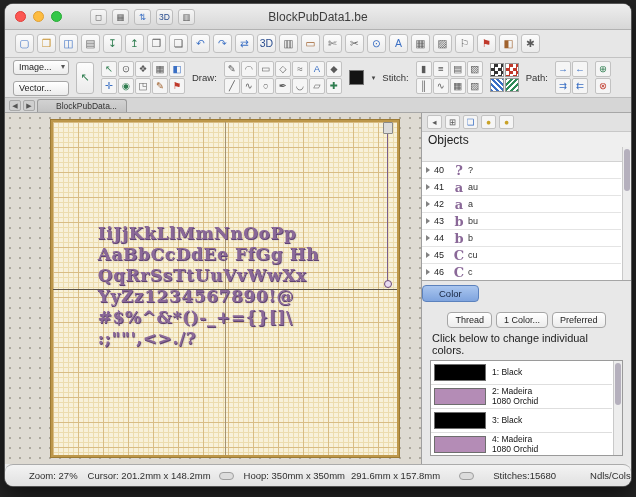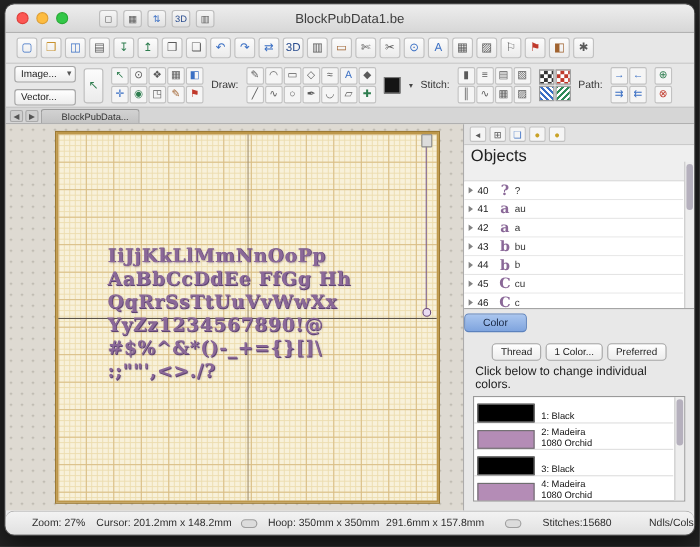--- a/index.html
+++ b/index.html
@@ -86,21 +86,21 @@
   .text-line { font-family:"DejaVu Serif", serif; font-weight:700; font-size:17px; line-height:21px;
     letter-spacing:0.6px; white-space:pre; text-shadow:0.6px 0.6px 0 #5e4372, 1px 1px 1.5px rgba(80,50,100,.45); }
 
   
   .right-panel { width:210px; flex:0 0 210px; background:#e8e8e8; border-left:1px solid #9f9f9f;
     display:flex; flex-direction:column; min-height:0; }
   .objects-section { height:168px; flex:0 0 168px; display:flex; flex-direction:column;
     border-bottom:1px solid #a5a5a5; position:relative; }
   .obj-toolbar { display:flex; gap:3px; padding:2px 5px; background:#e2e2e2; border-bottom:1px solid #c8c8c8; }
   .obj-toolbar .cell { width:15px; height:14px; font-size:8.5px; }
-  .obj-title { font-size:15px; color:#222; padding:1px 6px 14px; background:#efefef; border-bottom:1px solid #d2d2d2; }
+  .obj-title { font-size:12px; color:#222; padding:1px 6px 14px; background:#efefef; border-bottom:1px solid #d2d2d2; }
   .obj-list { flex:1; overflow:hidden; background:#fff; padding-right:10px; }
   .obj-row { display:flex; align-items:center; height:17px; padding:0 4px; border-bottom:1px solid #e4e4e4; background:#fff; }
   .disc { width:0; height:0; border-left:4px solid #828282; border-top:3px solid transparent;
     border-bottom:3px solid transparent; margin-right:4px; flex:0 0 4px; }
   .obj-id { width:16px; font-size:9px; color:#222; flex:0 0 16px; }
   .obj-prev { width:18px; flex:0 0 18px; text-align:center; font-family:"DejaVu Serif", serif;
     font-weight:700; font-size:13px; line-height:1; }
   .obj-label { font-size:9px; color:#333; }
   .vscroll { position:absolute; right:0; top:0; bottom:0; width:9px; background:#ededed; border-left:1px solid #c9c9c9; }
   .vscroll .thumb { position:absolute; left:1px; right:1px; top:2px; height:42px; background:#b5b0bd; border-radius:4px; }
@@ -110,21 +110,21 @@
   .color-tab-row { display:flex; justify-content:flex-start; margin-bottom:10px; }
   .color-tab { font-size:9.5px; color:#16243f; padding:2px 16px; background:linear-gradient(#aac6ef,#7fa4de);
     border:1px solid #5c82bd; border-radius:4px; }
   .color-buttons { display:flex; justify-content:center; gap:4px; margin-bottom:3px; }
   .mac-btn { font-size:9px; color:#222; padding:2px 7px; background:linear-gradient(#ffffff,#ececec);
     border:1px solid #a6a6a6; border-radius:4px; }
   .color-hint { font-size:11px; color:#222; padding:1px 10px 4px; }
   .color-list-wrap { flex:1; margin:0 8px 8px; border:1px solid #9a9a9a; background:#fff;
     position:relative; overflow:hidden; }
   .color-list { position:absolute; inset:0; padding-right:10px; }
-  .color-row { display:flex; align-items:flex-end; height:24px; padding:0 3px; border-bottom:1px solid #dedede; }
+  .color-row { display:flex; align-items:center; height:24px; padding:0 3px; border-bottom:1px solid #dedede; }
   .swatch { width:52px; height:17px; flex:0 0 52px; border:1px solid #6e6e6e; margin-right:6px; }
   .cname { font-size:8.5px; line-height:1.15; color:#111; }
   .cname span { display:block; }
 
   
   .statusbar { height:22px; flex:0 0 22px; background:linear-gradient(#f3f3f3,#e1e1e1);
     border-top:1px solid #ababab; display:flex; align-items:center; padding:0 0 0 24px;
     font-size:9.5px; color:#2e2e2e; white-space:nowrap;border-radius:8px; }
   .st { flex:0 0 auto; }
   .pill { width:15px; height:8px; border-radius:5px; background:#dcdcdc; border:1px solid #9e9e9e; flex:0 0 15px; }

